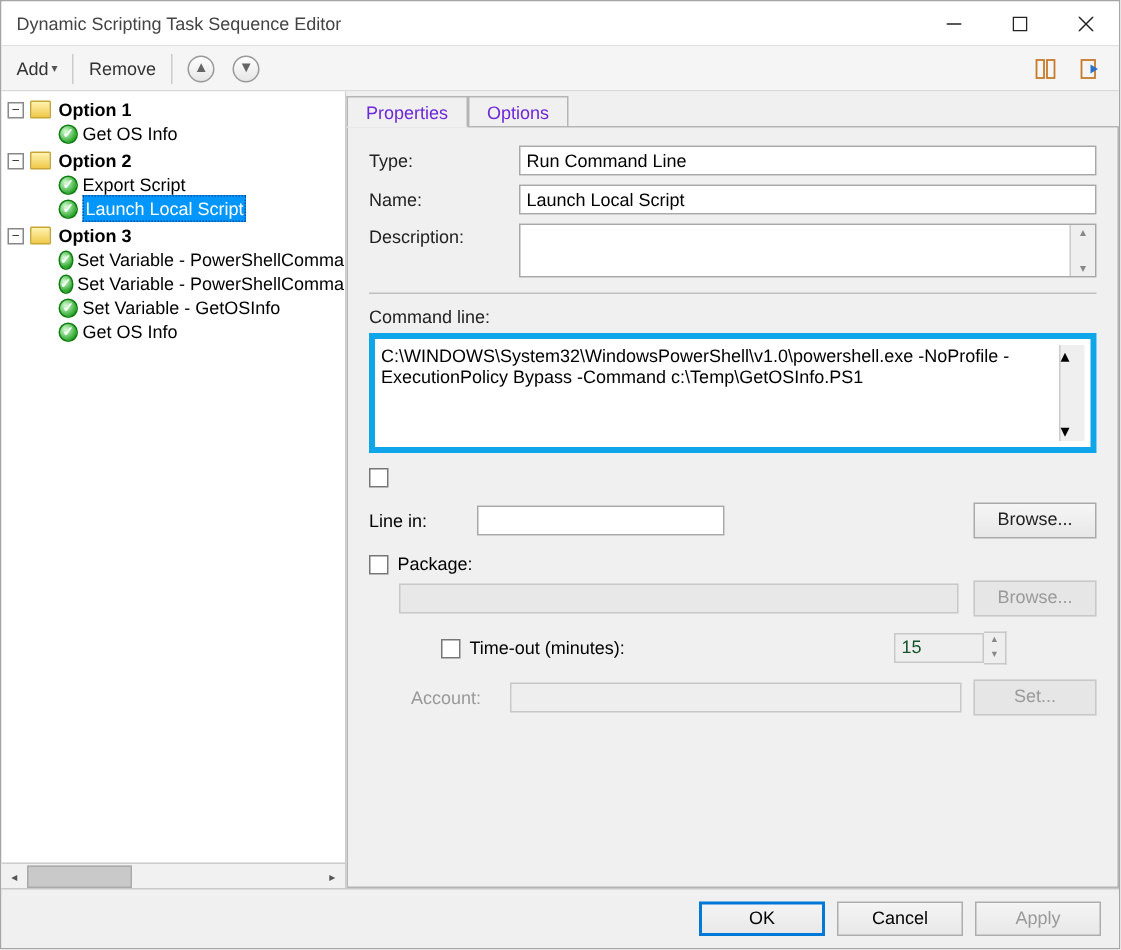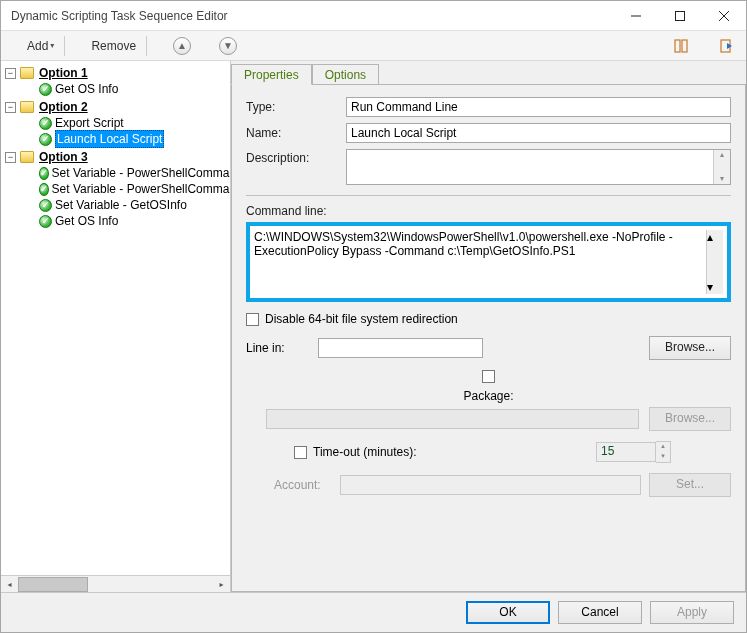--- a/index.html
+++ b/index.html
@@ -3,42 +3,42 @@
 <meta charset="utf-8">
 <style>
   * { box-sizing: border-box; margin: 0; padding: 0; font-family: "Segoe UI", Tahoma, sans-serif; font-size: 12px; }
   body { background: #fff; width: 747px; height: 633px; overflow: hidden; }
   .window { width: 747px; height: 633px; border: 1px solid #a6a6a6; background: #fff; display: flex; flex-direction: column; }
   .titlebar { height: 30px; display: flex; align-items: center; padding: 0 0 0 10px; background: #fff; border-bottom: 1px solid #e1e1e1; }
   .titlebar .title { flex: 1; color: #444; }
   .titlebar .winbtns { display: flex; height: 100%; }
   .winbtn { width: 44px; height: 100%; display: flex; align-items: center; justify-content: center; color: #222; }
   .toolbar { height: 30px; display: flex; align-items: center; gap: 4px; padding: 0 6px; background: #f5f5f5; border-bottom: 1px solid #d9d9d9; }
-  .tbtn { height: 22px; display: flex; align-items: center; gap: 2px; padding: 0 4px; color: #333; margin-left: 16px; }
+  .tbtn { height: 22px; display: flex; align-items: center; gap: 2px; padding: 0 4px; color: #333; }
   .tbtn .drop { font-size: 8px; color: #555; }
   .toolbar .sep { width: 1px; height: 20px; background: #ccc; margin: 0 2px; }
   .rndicon { width: 18px; height: 18px; border-radius: 50%; border: 1px solid #999; background: linear-gradient(#fff,#e6e6e6); display: flex; align-items: center; justify-content: center; font-size: 10px; color: #666; }
   .sqicon { width: 18px; height: 18px; display: flex; align-items: center; justify-content: center; font-size: 12px; }
   .body { flex: 1; display: flex; min-height: 0; }
   .treepane { width: 230px; display: flex; flex-direction: column; border-right: 1px solid #ccc; background: #fff; }
   .tree { flex: 1; overflow: hidden; padding: 4px 0 0 4px; white-space: nowrap; }
   .group { margin-bottom: 2px; }
   .node { display: flex; align-items: center; gap: 2px; height: 16px; line-height: 16px; }
   .twisty { width: 11px; height: 11px; border: 1px solid #888; display: flex; align-items: center; justify-content: center; font-size: 9px; color: #333; margin-right: 2px; }
   .folder { width: 14px; height: 12px; background: linear-gradient(#fff3b0,#f0c94a); border: 1px solid #c7a636; border-radius: 1px; margin-right: 3px; }
   .check { width: 13px; height: 13px; border-radius: 50%; background: radial-gradient(circle at 35% 35%, #d9ffd9, #2da82d 70%); border: 1px solid #107d10; display: flex; align-items: center; justify-content: center; color: #fff; font-size: 9px; font-weight: bold; margin-right: 3px; }
-  .group-label { font-weight: bold; text-decoration: underline; }
+  .group-label { font-weight: bold; }
   .child { padding-left: 34px; display: flex; align-items: center; height: 16px; line-height: 16px; }
   .child.selected span.lbl { background: #0096ff; color: #fff; padding: 0 1px; border: 1px dotted #0050a0; }
   .hscroll { height: 17px; border-top: 1px solid #ccc; background: #f1f1f1; display: flex; align-items: center; }
   .hscroll .thumb { width: 70px; height: 15px; background: #c9c9c9; border: 1px solid #aaa; }
   .hscroll .arrow { width: 17px; height: 17px; display: flex; align-items: center; justify-content: center; font-size: 8px; color: #555; }
   .rightpane { flex: 1; display: flex; flex-direction: column; background: #f0f0f0; }
   .tabs { display: flex; background: #f0f0f0; height: 24px; padding: 3px 0 0 0; }
-  .tab { padding: 3px 12px 4px 12px; border: 1px solid #b5b5b5; border-bottom: none; background: #f0f0f0; color: #4d7c0f; }
+  .tab { padding: 3px 12px 4px 12px; border: 1px solid #b5b5b5; border-bottom: none; background: #f0f0f0; color: #6d28d9; }
   .tab.active { background: #f0f0f0; border-bottom: 1px solid #f0f0f0; position: relative; z-index: 2; }
   .tab.inactive { border-bottom: 1px solid #b5b5b5; }
   .tabcontent { flex: 1; border: 1px solid #b5b5b5; border-top: 1px solid #b5b5b5; margin-top: -1px; padding: 12px 14px; background: #f0f0f0; overflow: hidden; }
   .formrow { display: flex; align-items: center; margin-bottom: 6px; }
   .formrow .lbl { width: 100px; color: #222; }
   .formrow input[type=text] { flex: 1; height: 20px; border: 1px solid #a8a8a8; background: #fff; padding: 1px 4px; }
   .descbox { display: flex; align-items: flex-start; }
   .descbox .lbl { width: 100px; padding-top: 2px; }
   .descarea { flex: 1; height: 36px; border: 1px solid #a8a8a8; background: #fff; display: flex; }
   .descarea .scroll { width: 17px; background: #efefef; border-left: 1px solid #ccc; display: flex; flex-direction: column; justify-content: space-between; }
@@ -229,31 +229,30 @@
         <div class="cmdbox">
           <div class="cmdtext">C:\WINDOWS\System32\WindowsPowerShell\v1.0\powershell.exe -NoProfile -ExecutionPolicy Bypass -Command c:\Temp\GetOSInfo.PS1</div>
           <div class="scroll">
             <div class="ar">▴</div>
             <div class="ar">▾</div>
           </div>
         </div>
 
         <div class="chkrow">
           <span class="chk"></span>
-          <span>Disable 64-bit file system redirection</span>
         </div>
 
         <div class="row-in">
           <span class="lbl">Line in:</span>
           <input type="text" style="max-width: 280px;">
           <div style="flex:1"></div>
           <div class="btn">Browse...</div>
         </div>
 
-        <div class="chkrow" style="margin-bottom:4px;flex-direction:column;">
+        <div class="chkrow" style="margin-bottom:4px;">
           <span class="chk"></span>
           <span>Package:</span>
         </div>
         <div class="row-in" style="margin-left:20px;">
           <div class="pkgfield"></div>
           <div class="btn disabled">Browse...</div>
         </div>
 
         <div class="chkrow" style="justify-content:flex-start;padding-left:48px;">
           <span class="chk"></span>

